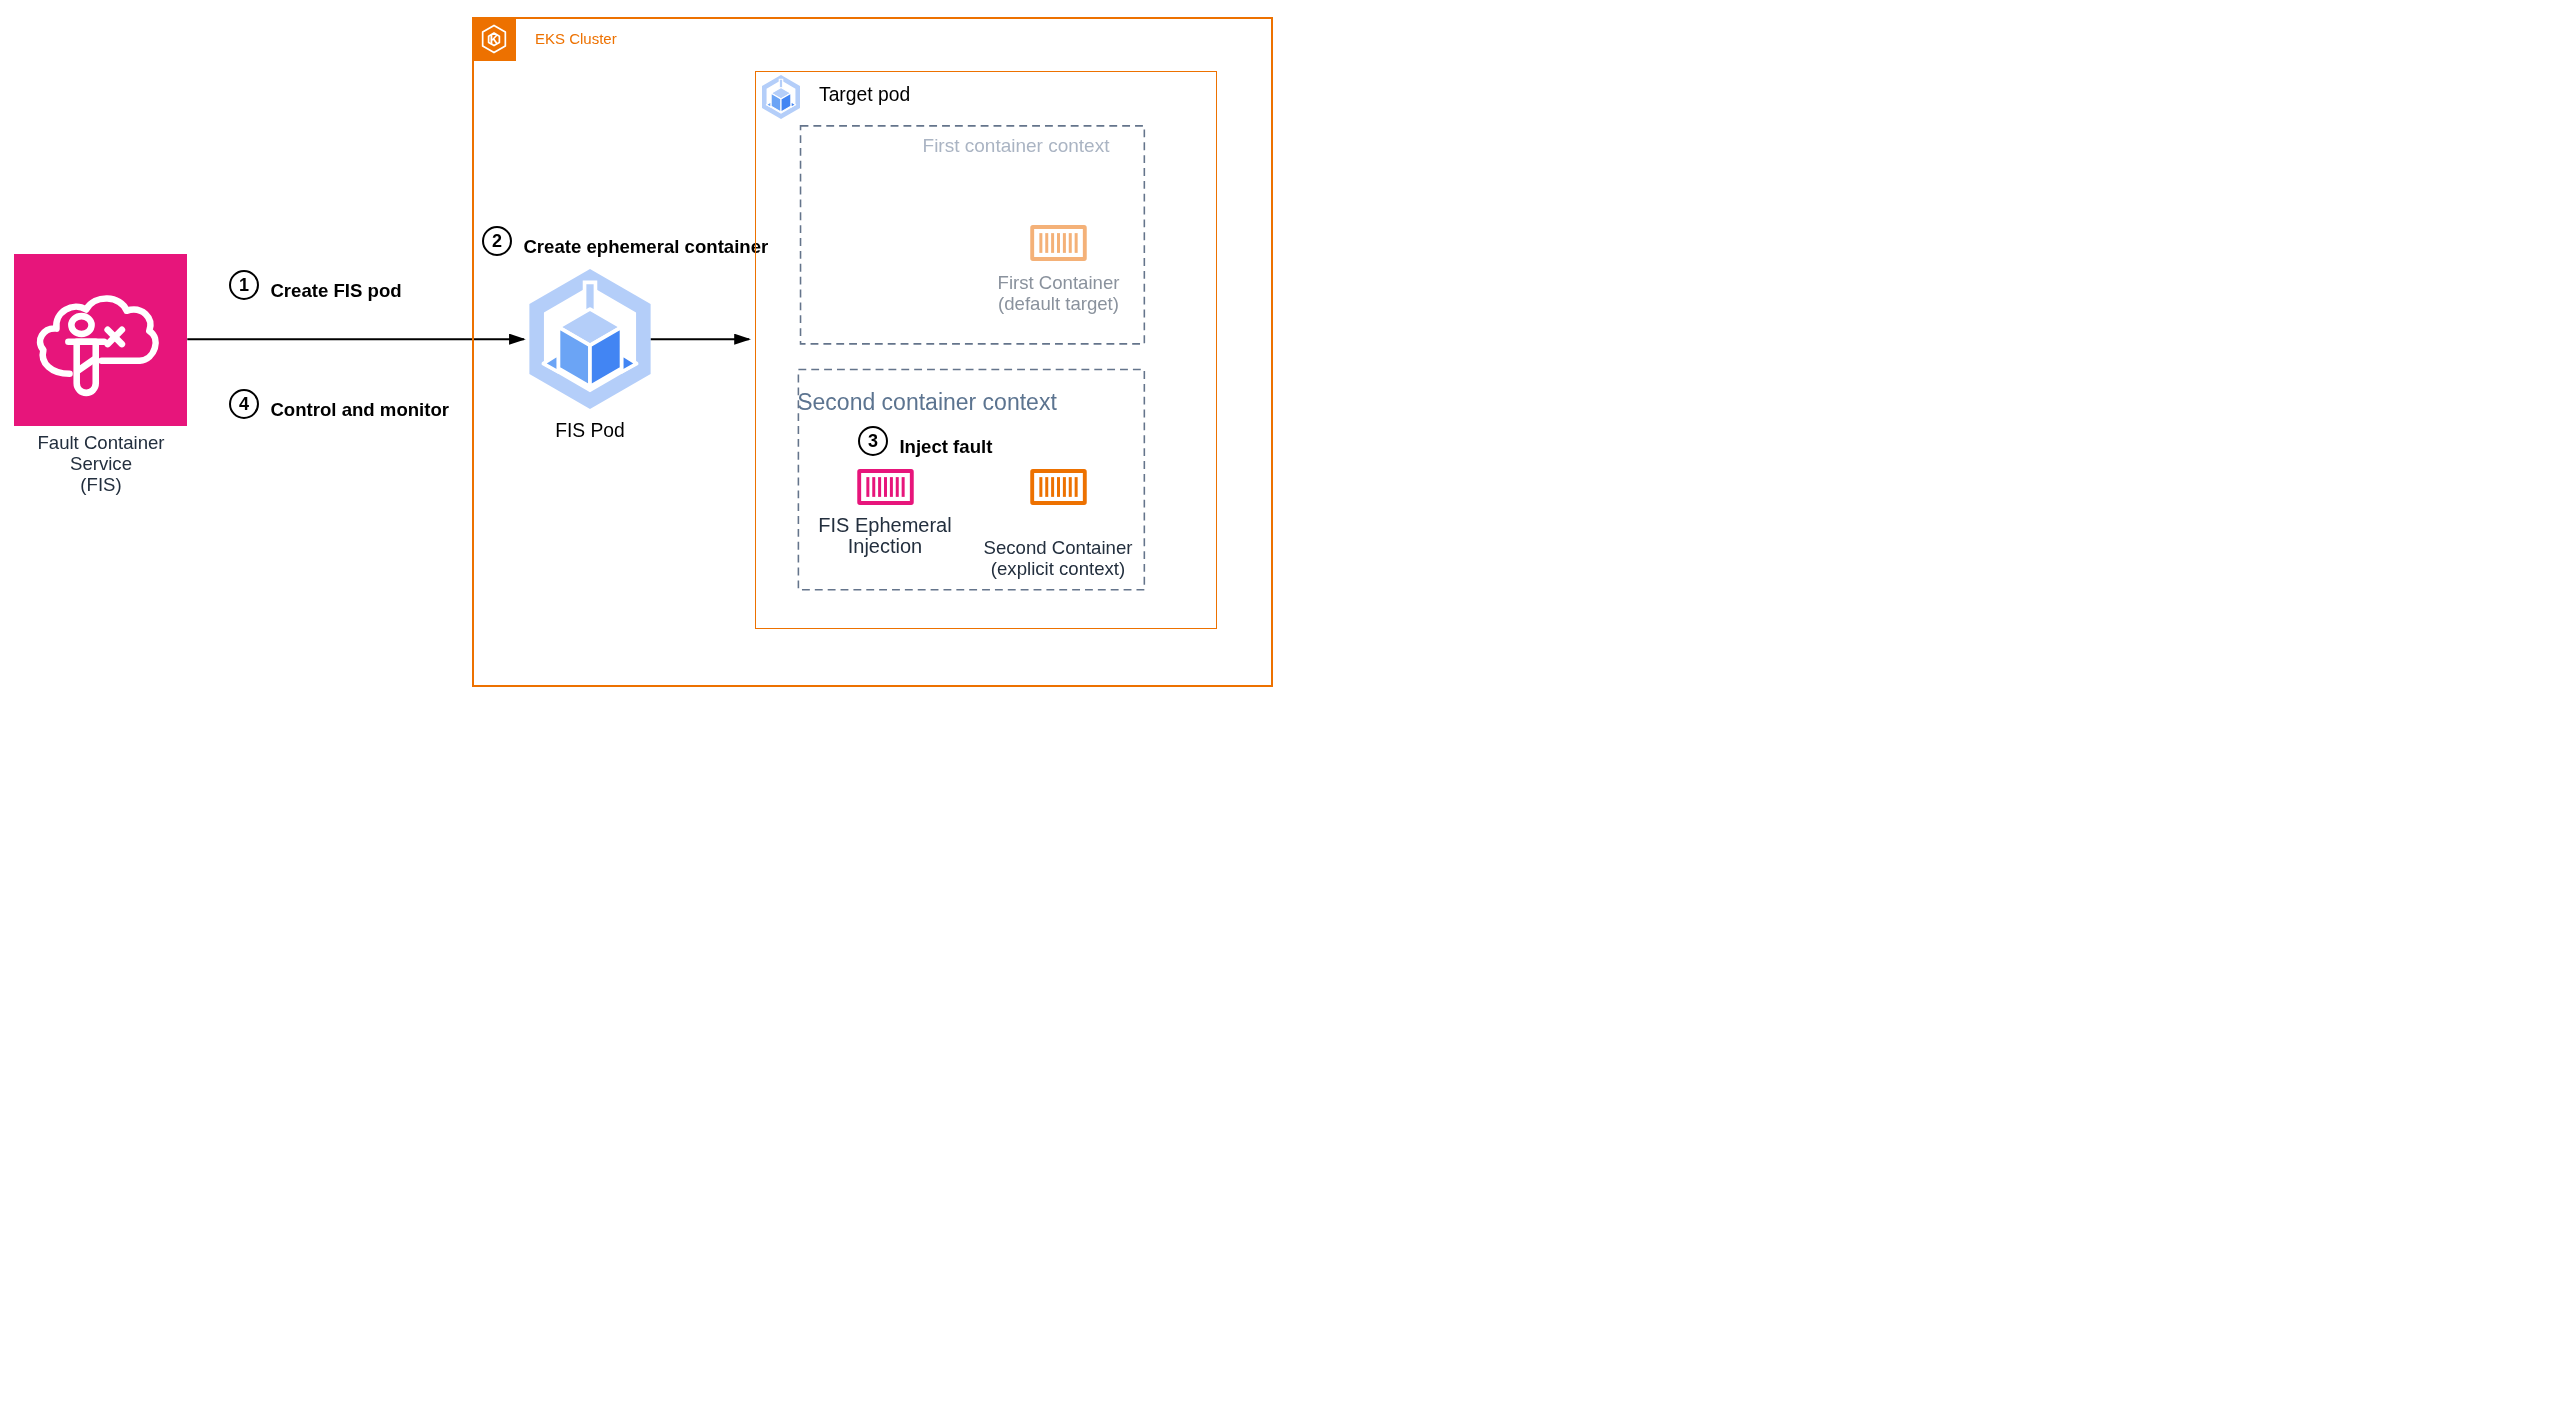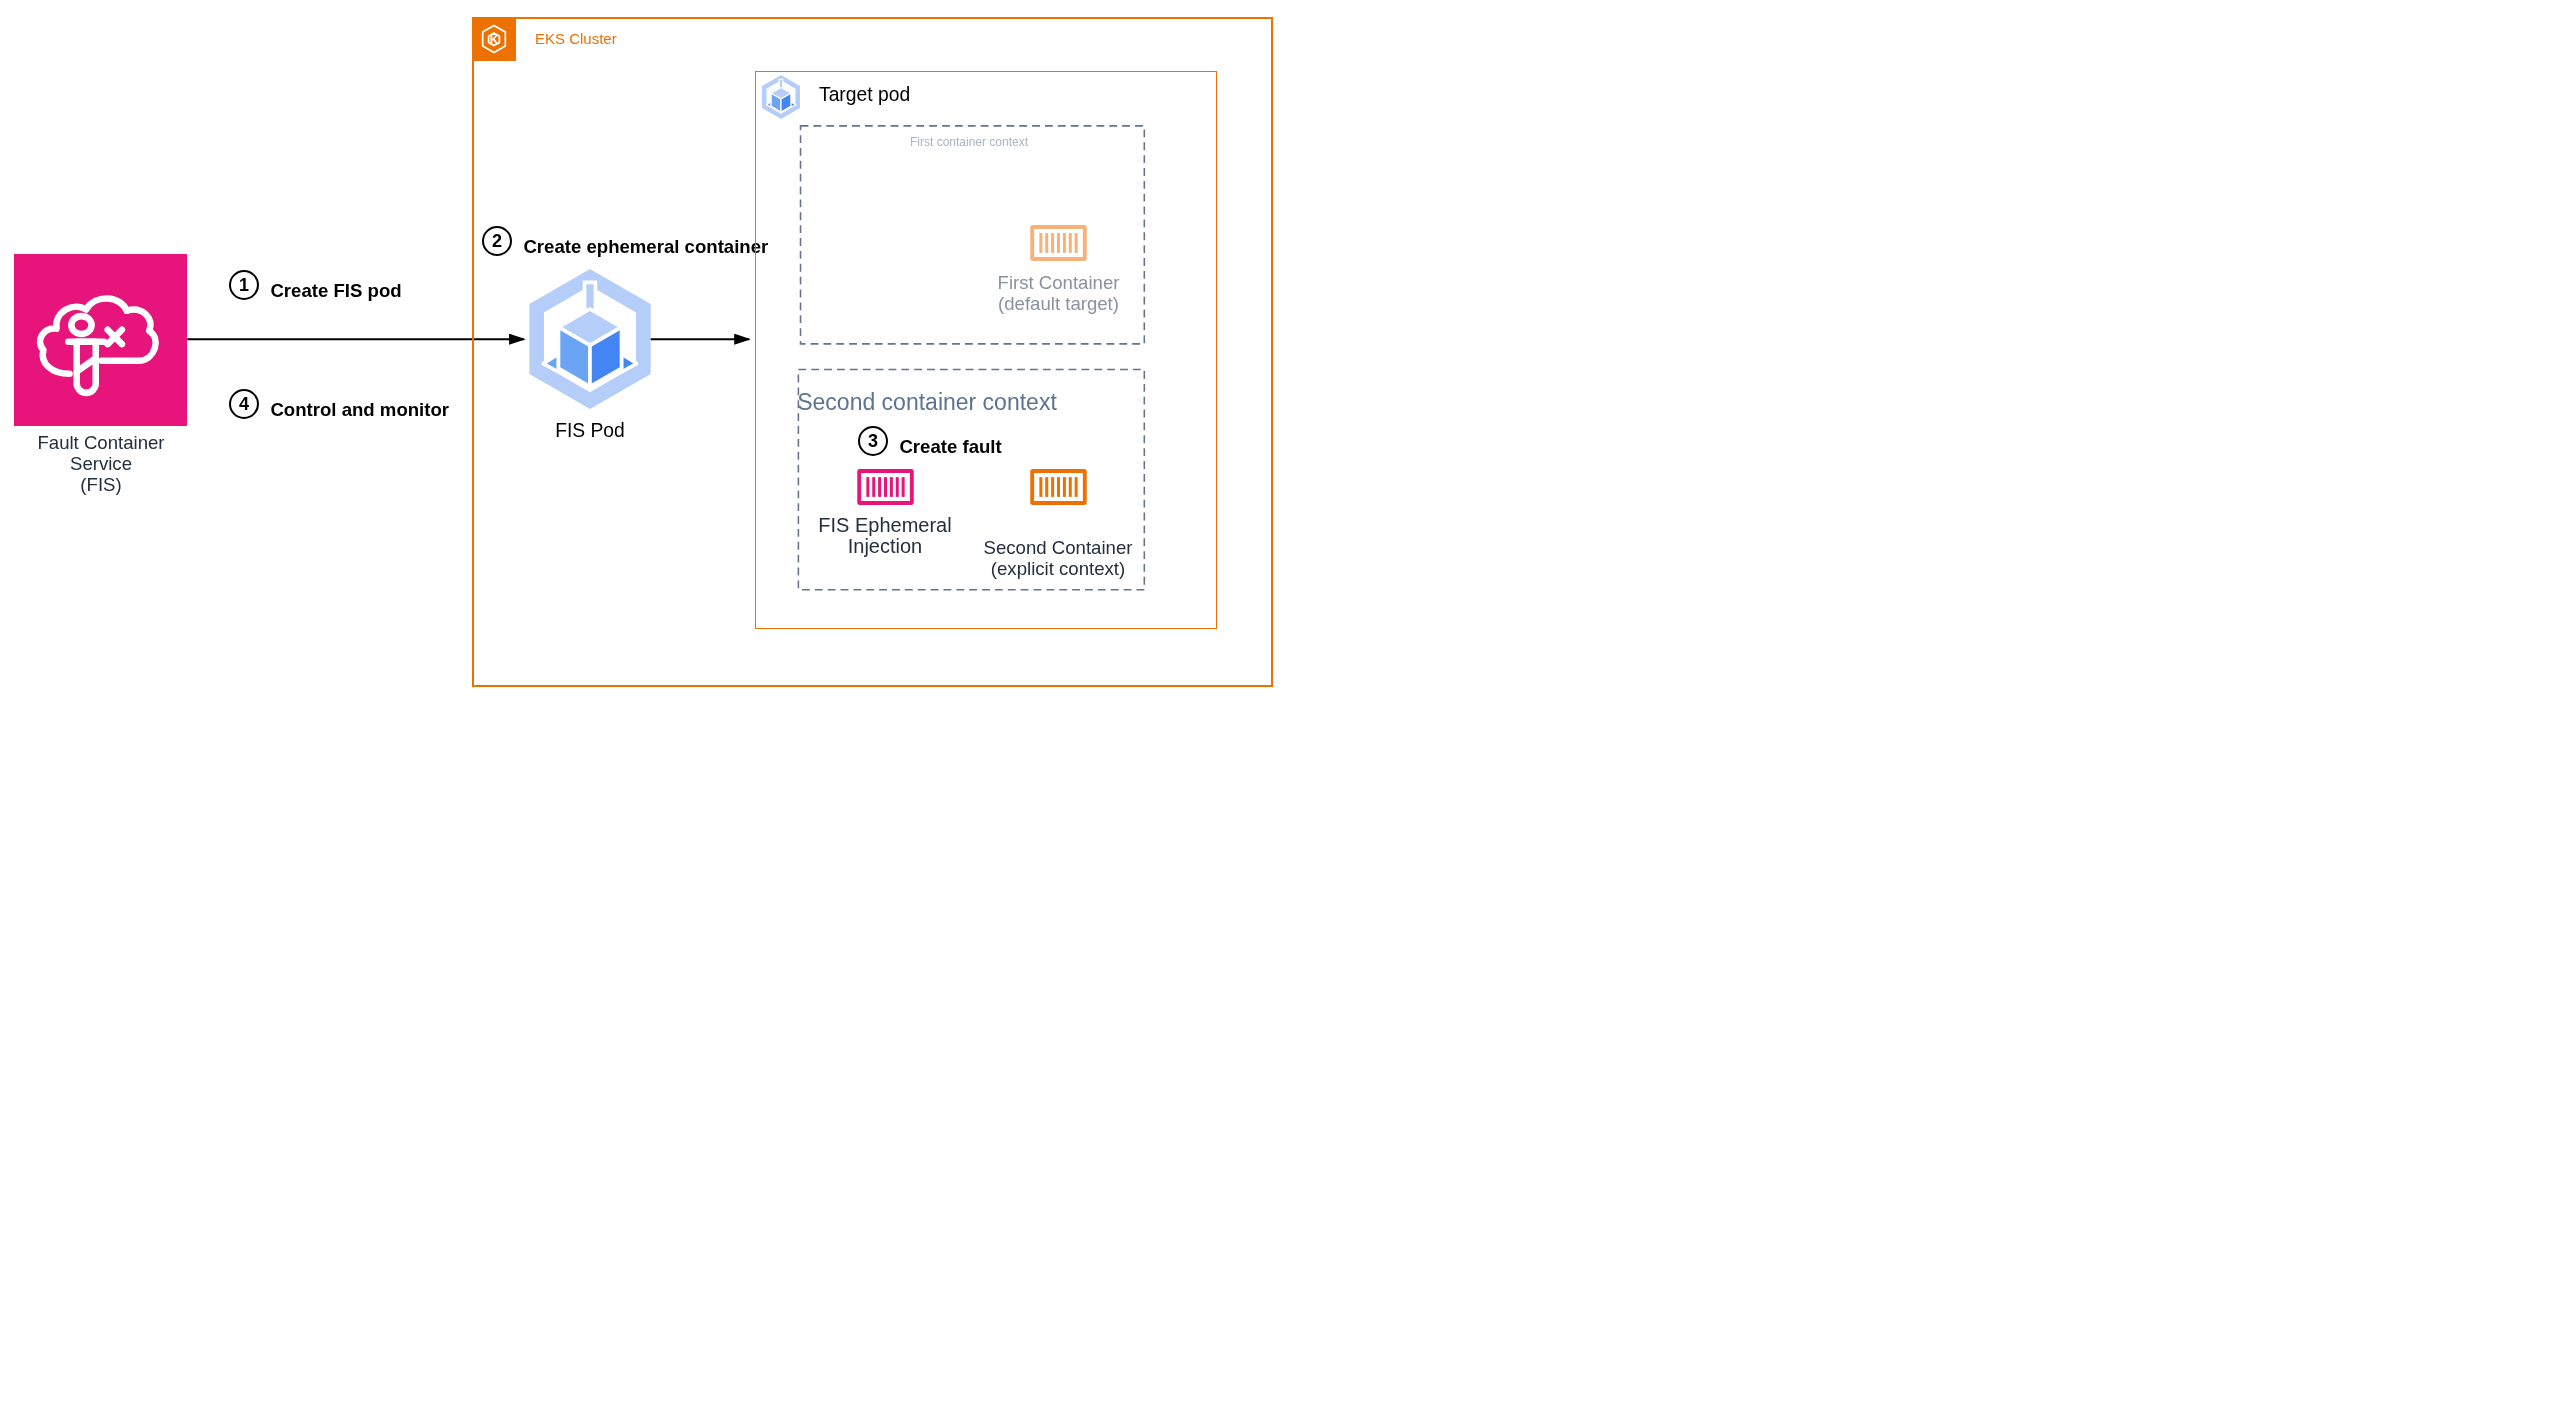--- a/index.html
+++ b/index.html
@@ -27,22 +27,22 @@
   #fis-label{position:absolute;left:15px;top:432px;width:172px;text-align:center;
     font-size:18.6px;line-height:21px;color:var(--dark_navy);}
 
   
   #fis-pod-icon{position:absolute;left:529px;top:269px;width:122px;height:140px;}
   #fis-pod-label{position:absolute;left:529px;top:420px;width:122px;text-align:center;font-size:19.3px;color:#000;}
   #target-pod-icon{position:absolute;left:762px;top:75px;width:38px;height:44px;}
   #target-pod-title{position:absolute;left:819px;top:84px;font-size:19.3px;color:#000;white-space:nowrap;}
 
   
-  #fc-title{position:absolute;left:797px;top:135px;width:344px;text-align:center;
-    font-size:12px;color:var(--context1_title);}
+  #fc-title{position:absolute;left:844px;top:135px;width:344px;text-align:center;
+    font-size:19px;color:var(--context1_title);}
   #sc-title{position:absolute;left:754px;top:389px;width:346px;text-align:center;
     font-size:23px;color:var(--context2_title);}
   .container-icon{position:absolute;width:57px;height:36px;}
   #fc-icon{left:1030px;top:225px;color:var(--light_orange);}
   #pink-icon{left:857px;top:469px;color:var(--fis_pink);}
   #orange-icon{left:1030px;top:469px;color:var(--aws_orange);}
   #fc-label{position:absolute;left:930px;top:272px;width:257px;text-align:center;
     font-size:18.6px;line-height:21px;color:var(--context1_label);}
   #fis-eph-label{position:absolute;left:778px;top:515px;width:214px;text-align:center;
     font-size:20px;line-height:21px;color:var(--dark_navy);}
@@ -170,21 +170,21 @@
     <use href="#container-sym"></use>
   </svg>
   <div id="fc-label">
     <div>First Container</div>
     <div>(default target)</div>
   </div>
 
   <div id="sc-title">Second container context</div>
   <div id="step-3" class="step">
     <div class="step-circle">3</div>
-    <div class="step-label">Create fault</div>
+    <div class="step-label">Inject fault</div>
   </div>
   <svg id="pink-icon" class="container-icon" viewBox="0 0 160 102">
     <use href="#container-sym"></use>
   </svg>
   <svg id="orange-icon" class="container-icon" viewBox="0 0 160 102">
     <use href="#container-sym"></use>
   </svg>
   <div id="fis-eph-label">
     <div>FIS Ephemeral</div>
     <div>Injection</div>

